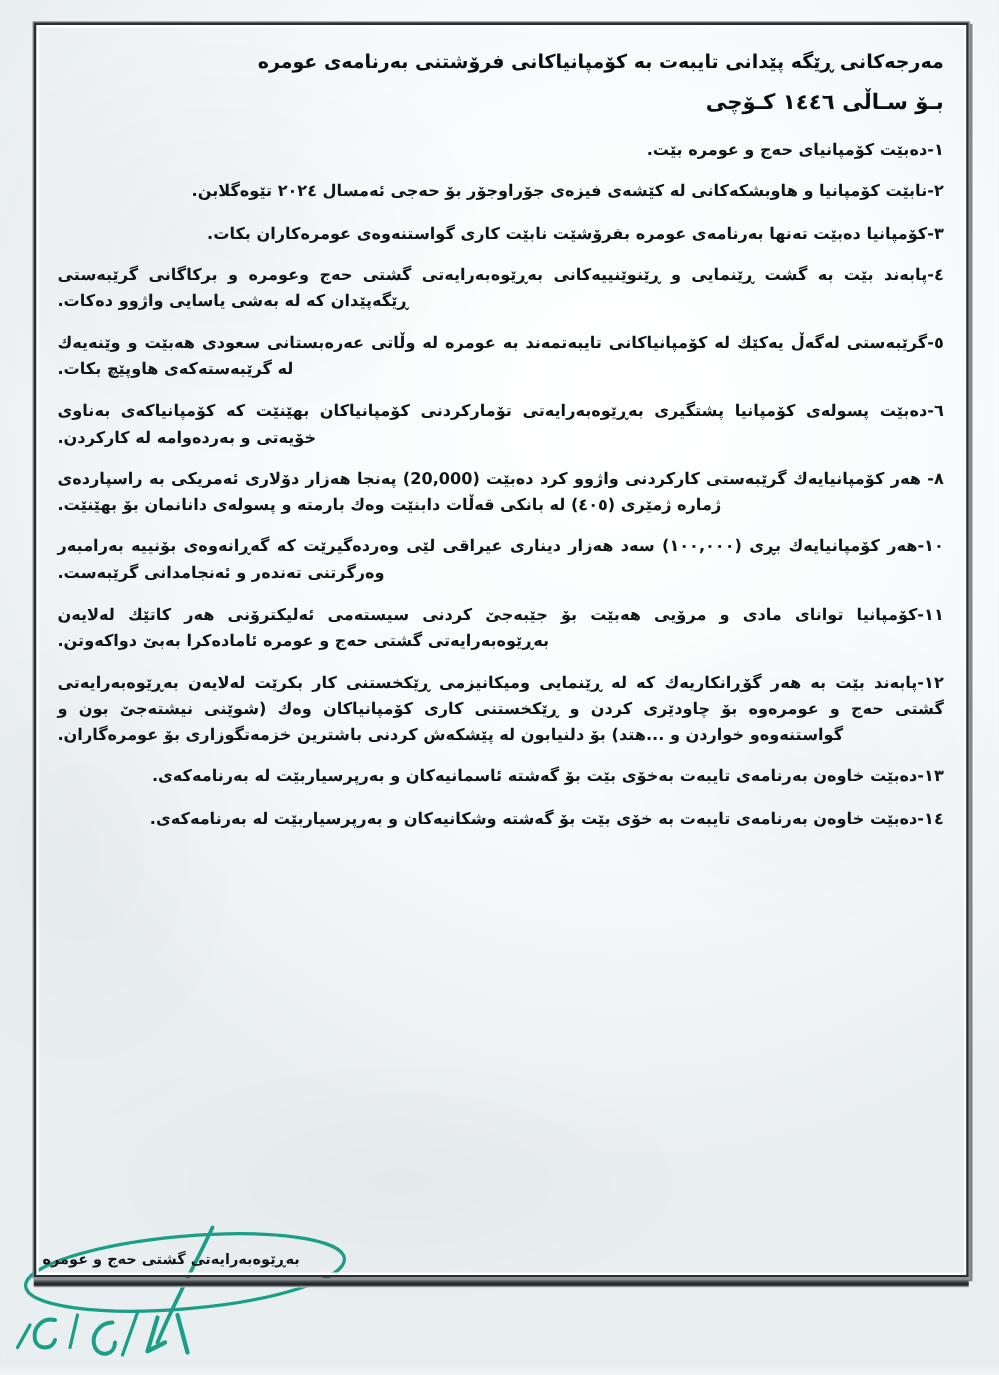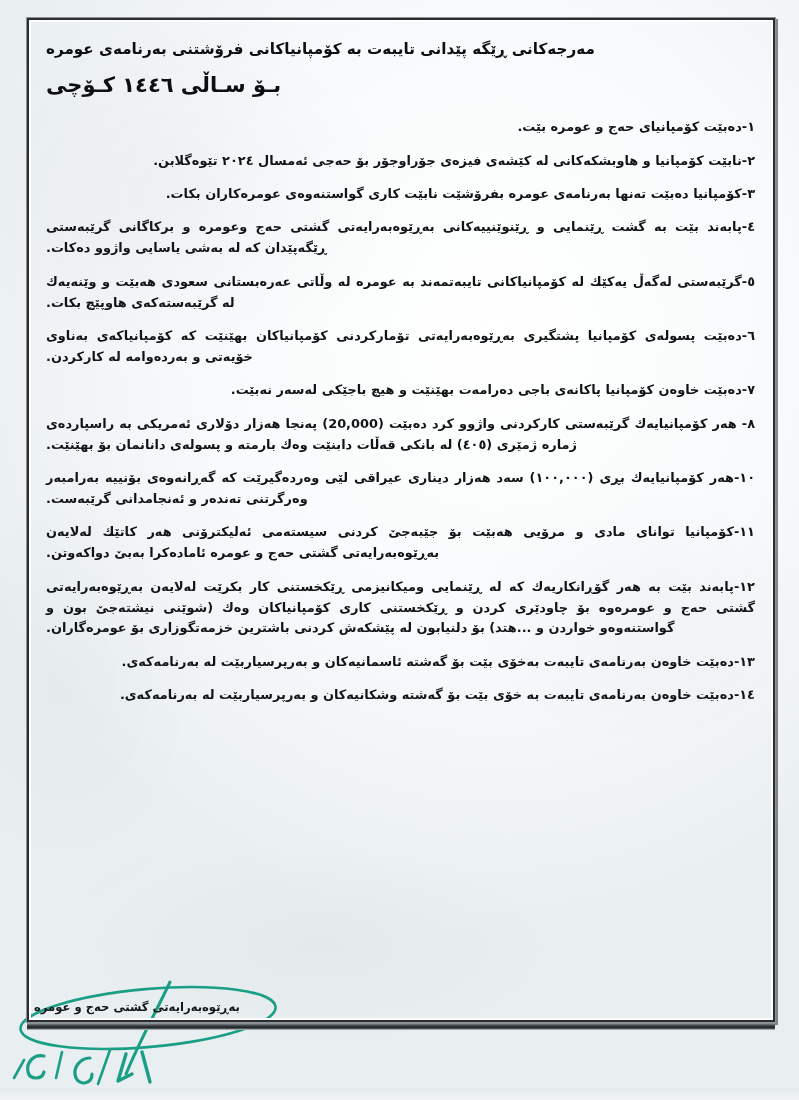--- a/index.html
+++ b/index.html
@@ -74,32 +74,32 @@
     position: absolute;
     left: 46px;
     top: 30px;
     right: 44px;
     bottom: 90px;
     color: #111417;
   }
 
   
   #title-block {
-    text-align: left;
+    text-align: right;
     margin: 8px 0 16px 0;
   }
   .title-line {
     font-weight: bold;
     font-size: 15.2px;
     line-height: 1.55;
     letter-spacing: -0.1px;
     color: #0c0f11;
   }
   .title-line-2 {
-    font-size: 21px;
+    font-size: 17px;
     letter-spacing: 1.4px;
     margin-top: 7px;
   }
 
   
   #clause-list {
     margin: 0;
     padding: 0;
     list-style: none;
   }
@@ -161,21 +161,20 @@
       <div class="title-line title-line-2">بـۆ سـاڵی ١٤٤٦ كـۆچی</div>
     </div>
 
     <ol id="clause-list">
         <li class="clause short"><span class="clause-num">١-</span><span>دەبێت كۆمپانیای حەج و عومرە بێت.</span></li>
         <li class="clause short"><span class="clause-num">٢-</span><span>نابێت كۆمپانیا و هاوبشكەكانی لە كێشەی فیزەی جۆراوجۆر بۆ حەجی ئەمسال ٢٠٢٤ تێوەگلابن.</span></li>
         <li class="clause short"><span class="clause-num">٣-</span><span>كۆمپانیا دەبێت تەنها بەرنامەی عومرە بفرۆشێت نابێت كاری گواستنەوەی عومرەكاران بكات.</span></li>
         <li class="clause"><span class="clause-num">٤-</span><span>پابەند بێت بە گشت ڕێنمایی و ڕێنوێنییەكانی بەڕێوەبەرایەتی گشتی حەج وعومرە و بركاگانی گرێبەستی ڕێگەپێدان كە لە بەشی یاسایی واژوو دەكات.</span></li>
         <li class="clause"><span class="clause-num">٥-</span><span>گرێبەستی لەگەڵ یەكێك لە كۆمپانیاكانی تایبەتمەند بە عومرە لە وڵاتی عەرەبستانی سعودی هەبێت و وێنەیەك لە گرێبەستەكەی هاوپێچ بكات.</span></li>
         <li class="clause"><span class="clause-num">٦-</span><span>دەبێت پسولەی كۆمپانیا پشتگیری بەڕێوەبەرایەتی تۆمارکردنی كۆمپانیاكان بهێنێت كە كۆمپانیاكەی بەناوی خۆیەتی و بەردەوامە لە كارکردن.</span></li>
-        <li class="clause short"><span class="clause-num">٧-</span><span>دەبێت خاوەن كۆمپانیا پاكانەی باجی دەرامەت بهێنێت و هیچ باجێكی لەسەر نەبێت.</span></li>
         <li class="clause"><span class="clause-num">٨-</span><span> هەر كۆمپانیایەك گرێبەستی كاركردنی واژوو كرد دەبێت (20,000) پەنجا هەزار دۆلاری ئەمریكی بە راسپاردەی ژمارە ژمێری (٤٠٥) لە بانكی قەڵات دابنێت وەك بارمتە و پسولەی دانانمان بۆ بهێنێت.</span></li>
         <li class="clause"><span class="clause-num">١٠-</span><span>هەر كۆمپانیایەك بڕی (١٠٠,٠٠٠) سەد هەزار دیناری عیراقی لێی وەردەگیرێت كە گەڕانەوەی بۆنییە بەرامبەر وەرگرتنی تەندەر و ئەنجامدانی گرێبەست.</span></li>
         <li class="clause"><span class="clause-num">١١-</span><span>كۆمپانیا توانای مادی و مرۆیی هەبێت بۆ جێبەجێ كردنی سیستەمی ئەلیكترۆنی هەر كاتێك لەلایەن بەڕێوەبەرایەتی گشتی حەج و عومرە ئامادەكرا بەبێ دواكەوتن.</span></li>
         <li class="clause"><span class="clause-num">١٢-</span><span>پابەند بێت بە هەر گۆڕانكاریەك كە لە ڕێنمایی ومیكانیزمی ڕێكخستنی كار بكرێت لەلایەن بەڕێوەبەرایەتی گشتی حەج و عومرەوە بۆ چاودێری کردن و ڕێكخستنی كاری كۆمپانیاكان وەك (شوێنی نیشتەجێ بون و گواستنەوەو خواردن و ...هتد) بۆ دلنیابون لە پێشكەش كردنی باشترین خزمەتگوزاری بۆ عومرەگاران.</span></li>
         <li class="clause short"><span class="clause-num">١٣-</span><span>دەبێت خاوەن بەرنامەی تایبەت بەخۆی بێت بۆ گەشتە ئاسمانیەكان و بەرپرسیاربێت لە بەرنامەكەی.</span></li>
         <li class="clause short"><span class="clause-num">١٤-</span><span>دەبێت خاوەن بەرنامەی تایبەت بە خۆی بێت بۆ گەشتە وشكانیەكان و بەرپرسیاربێت لە بەرنامەكەی.</span></li>
       </ol>
 
   </div>
 

